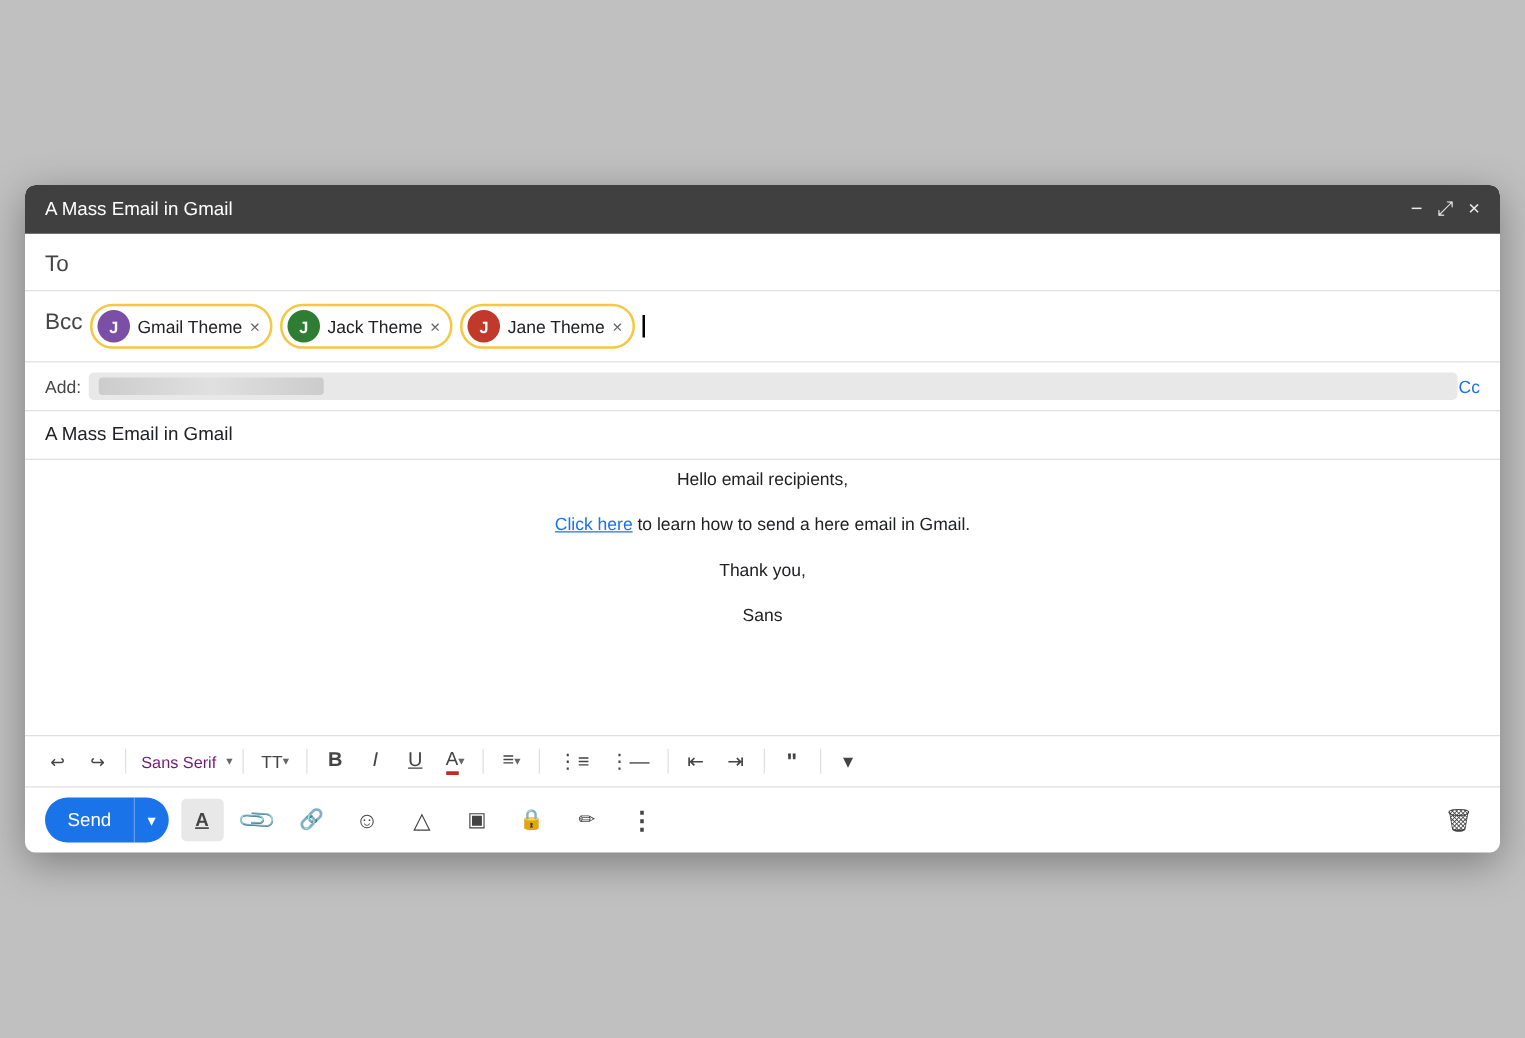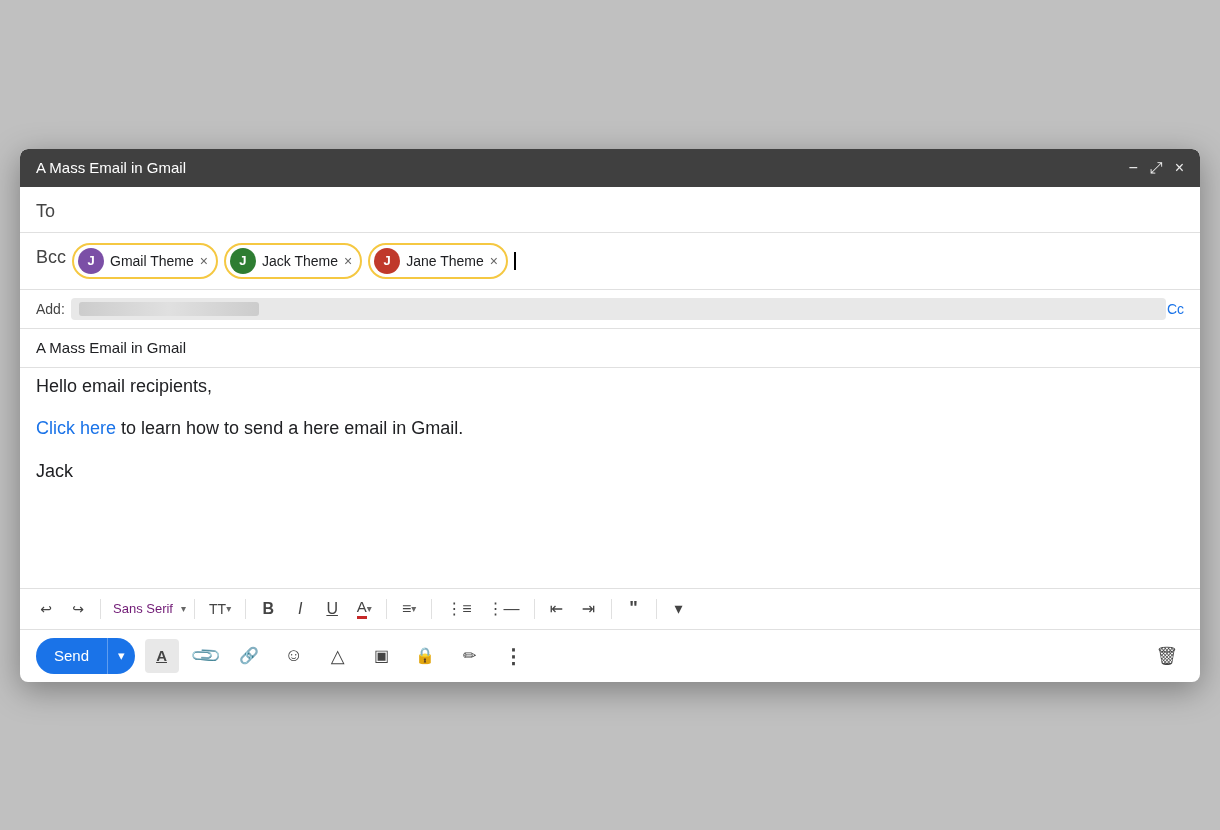--- a/index.html
+++ b/index.html
@@ -165,29 +165,31 @@
     }
     .subject-text {
       font-size: 15px;
       color: #202124;
     }
 
     
     .email-body {
       padding: 4px 16px 8px 16px;
       min-height: 220px;
-      font-size: 18px;
+      font-size: 14px;
       color: #202124;
       line-height: 1.6;
+      text-align: center;
     }
     .email-body p {
       margin-bottom: 14px;
     }
     .email-link {
       color: #1a73e8;
+      text-decoration: underline;
       cursor: pointer;
     }
 
     
     .format-toolbar {
       display: flex;
       align-items: center;
       padding: 6px 12px;
       border-top: 1px solid #e0e0e0;
       border-bottom: 1px solid #e0e0e0;
@@ -363,21 +365,22 @@
 
     <div class="subject-row">
       <span class="subject-text">A Mass Email in Gmail</span>
     </div>
 
     <div class="email-body">
       <p>Hello email recipients,</p>
       <p>
         <a class="email-link">Click here</a><span> to learn how to send a here email in Gmail.</span>
       </p>
-      <p>Jack</p>
+      <p>Thank you,</p>
+      <p>Sans</p>
     </div>
 
     <div class="format-toolbar">
       <button class="format-btn">↩</button>
       <button class="format-btn">↪</button>
       <div class="divider"></div>
       <span class="font-name">Sans Serif</span>
       <span class="dropdown-arrow">▾</span>
       <div class="divider"></div>
       <button class="format-btn">

